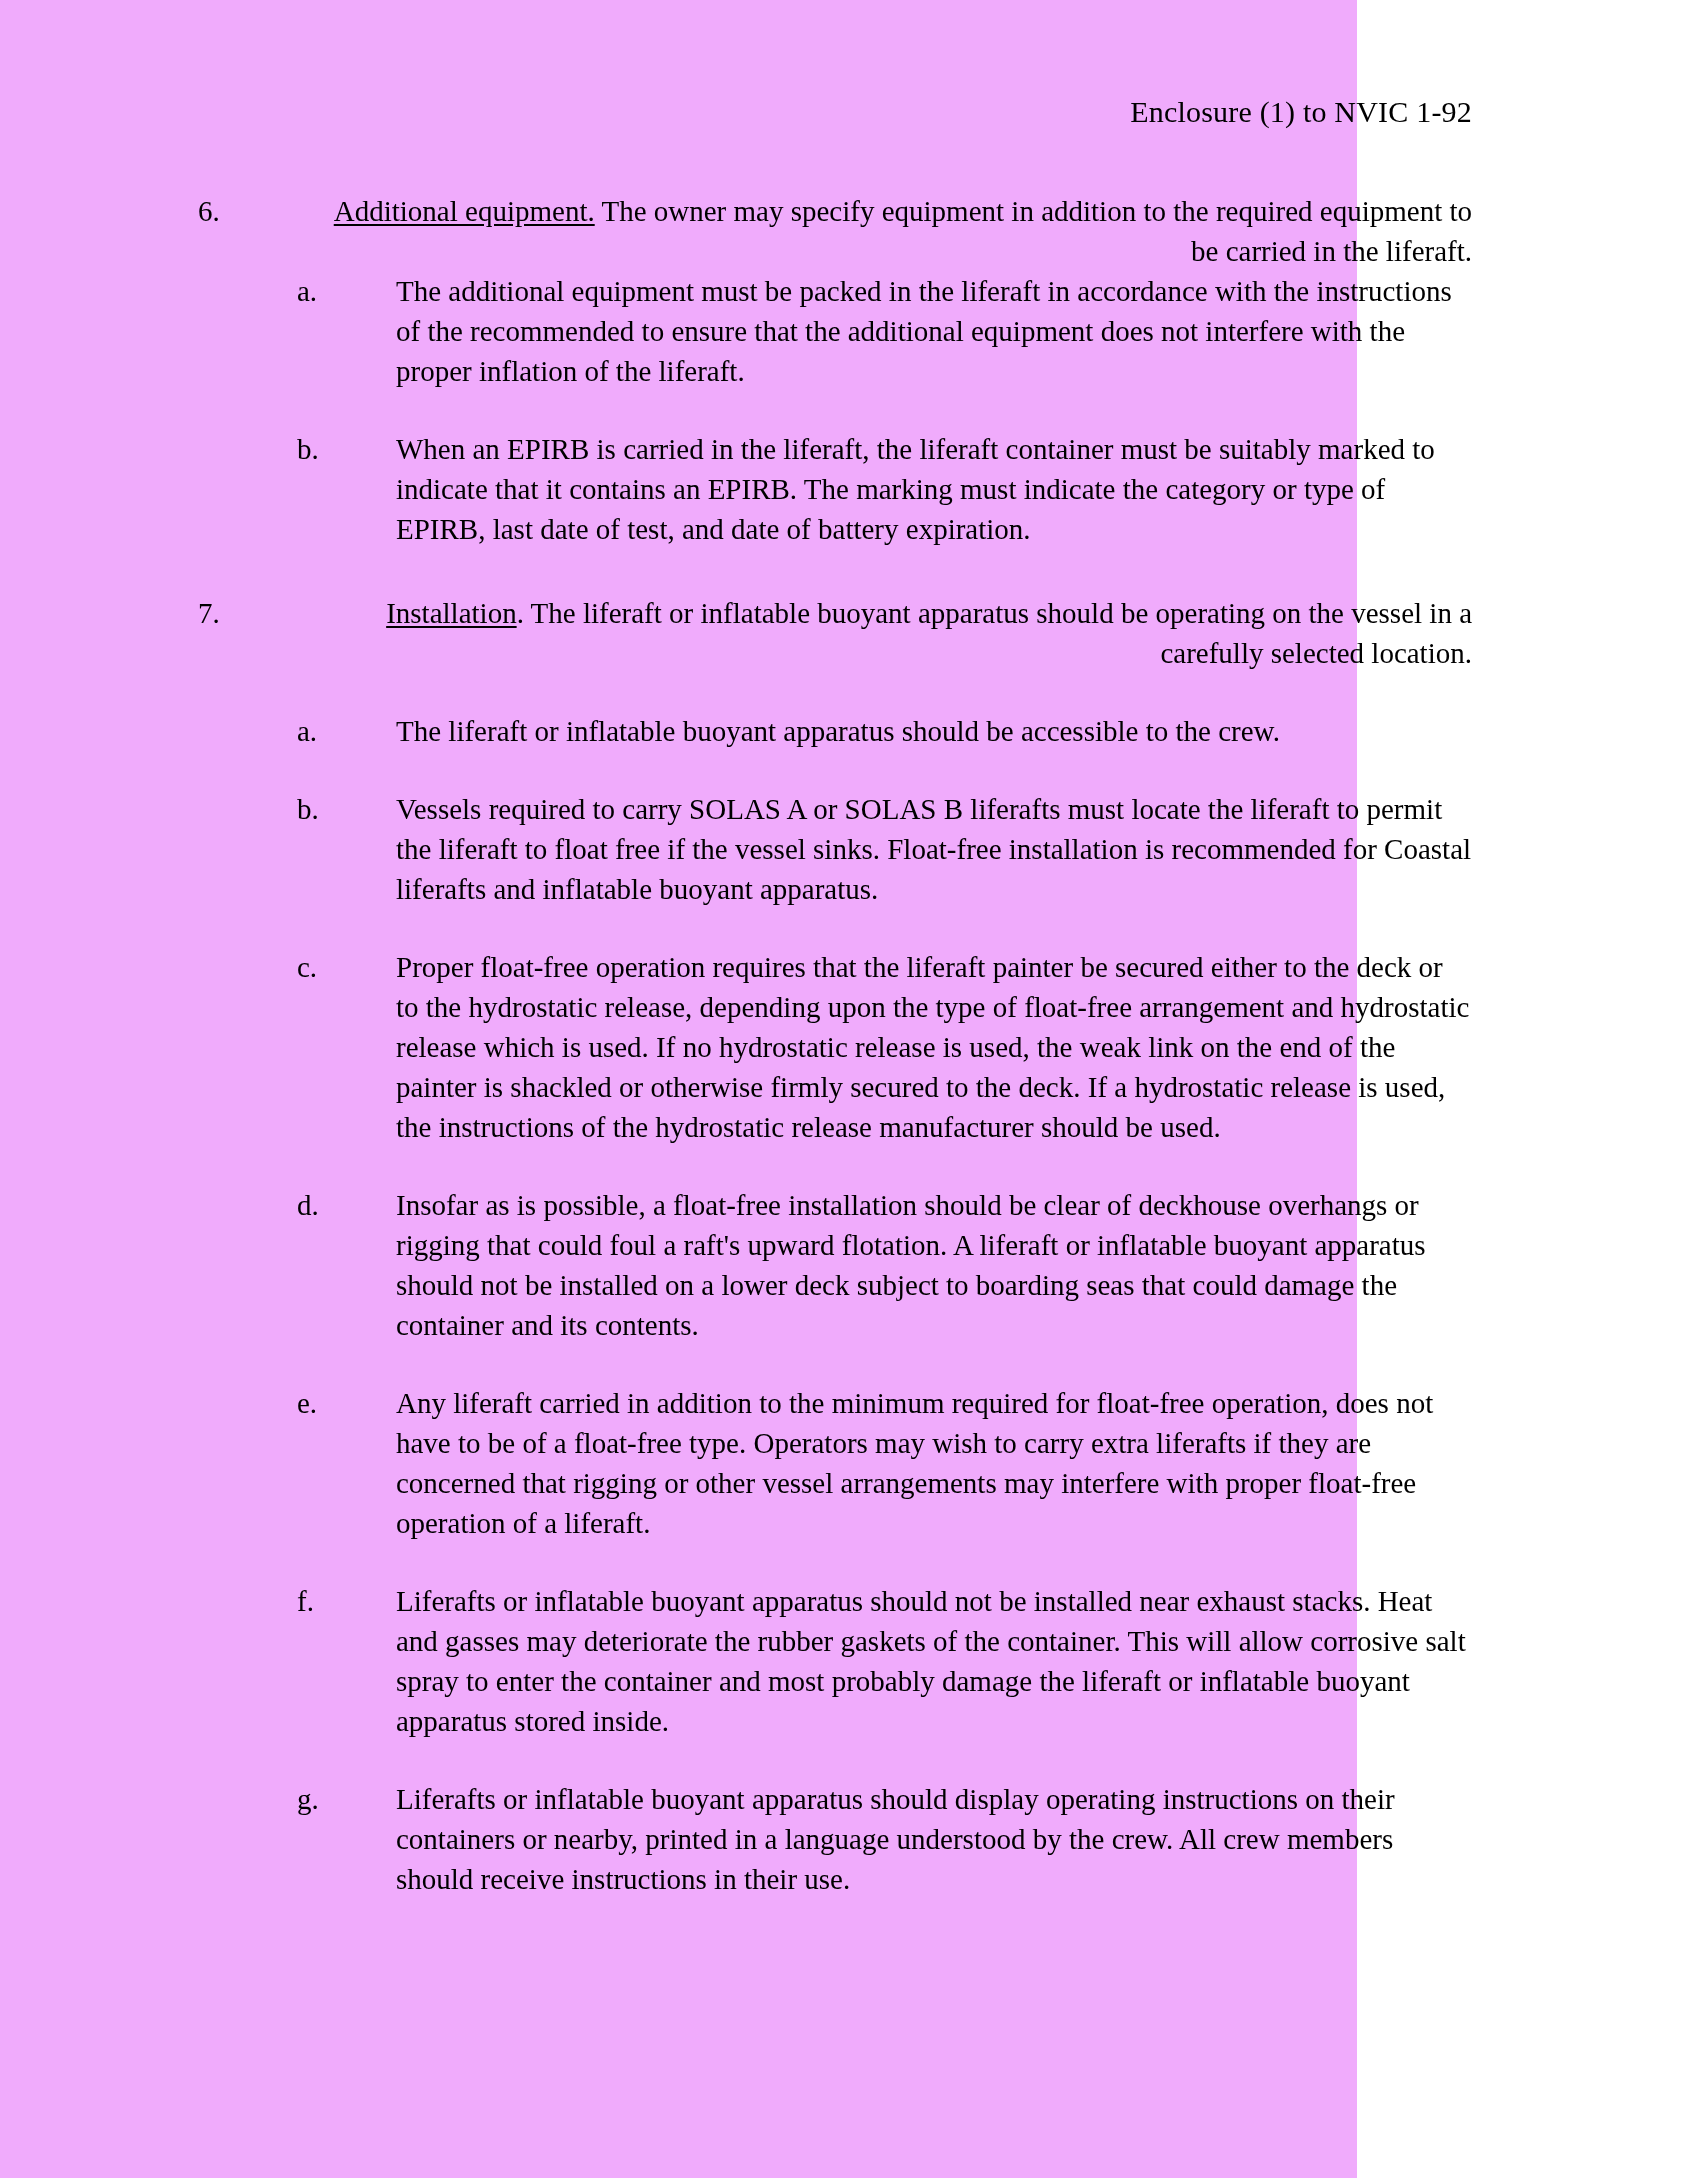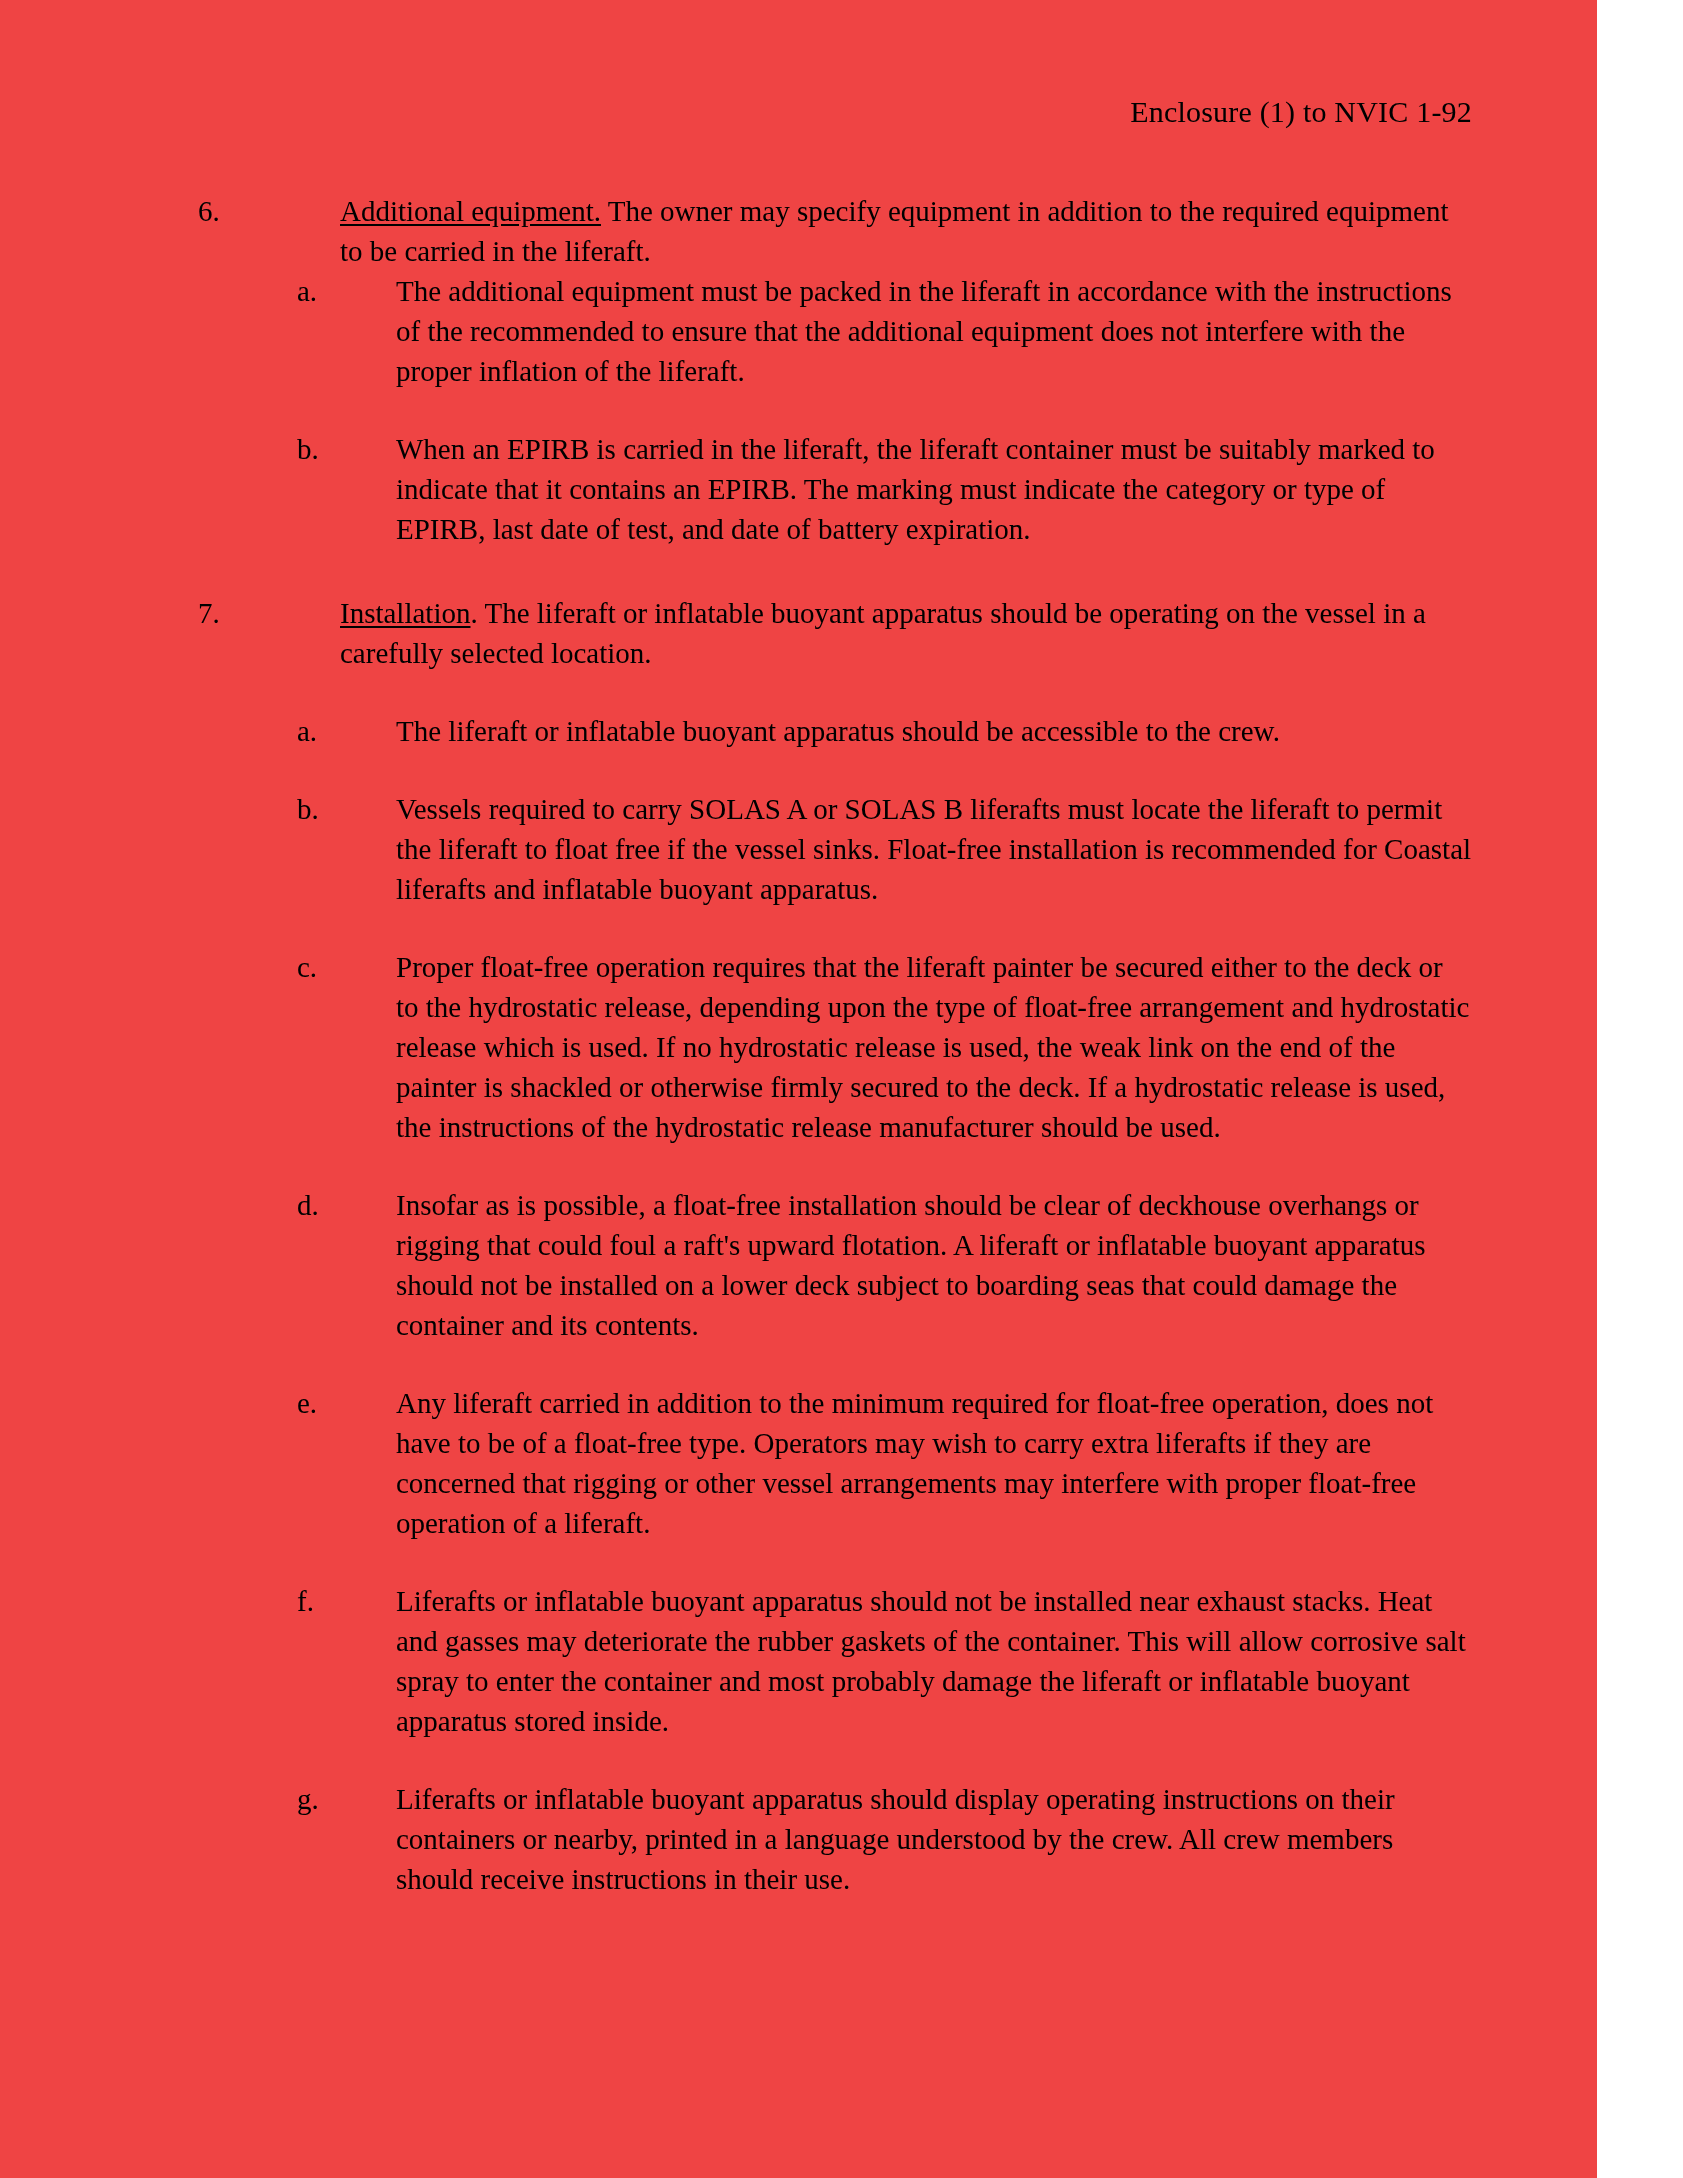--- a/index.html
+++ b/index.html
@@ -11,23 +11,23 @@
     width: 1683px;
     height: 2178px;
     font-family: "Liberation Serif", "DejaVu Serif", serif;
     color: #000000;
     position: relative;
     overflow: hidden;
   }
 
   .page {
     position: relative;
-    width: 1597px;
+    width: 1357px;
     height: 2178px;
-    background: #ef4444;
+    background: #f0abfc;
     box-sizing: border-box;
   }
 
   
   .page-header {
     position: absolute;
     top: 94px;
     left: 0;
     width: 1472px;
     text-align: right;
@@ -52,22 +52,21 @@
     line-height: 40px;
   }
   .num-item .marker {
     width: 102px;
     flex: 0 0 102px;
     font-size: 29px;
     line-height: 40px;
   }
   .num-item .content {
     flex: 1 1 auto;
-    text-align: left;
-    margin-left: 40px;
+    text-align: right;
   }
 
   
   .sub-list {
     margin-left: 99px;
   }
   .sub-item {
     display: flex;
     align-items: flex-start;
     font-size: 29px;

